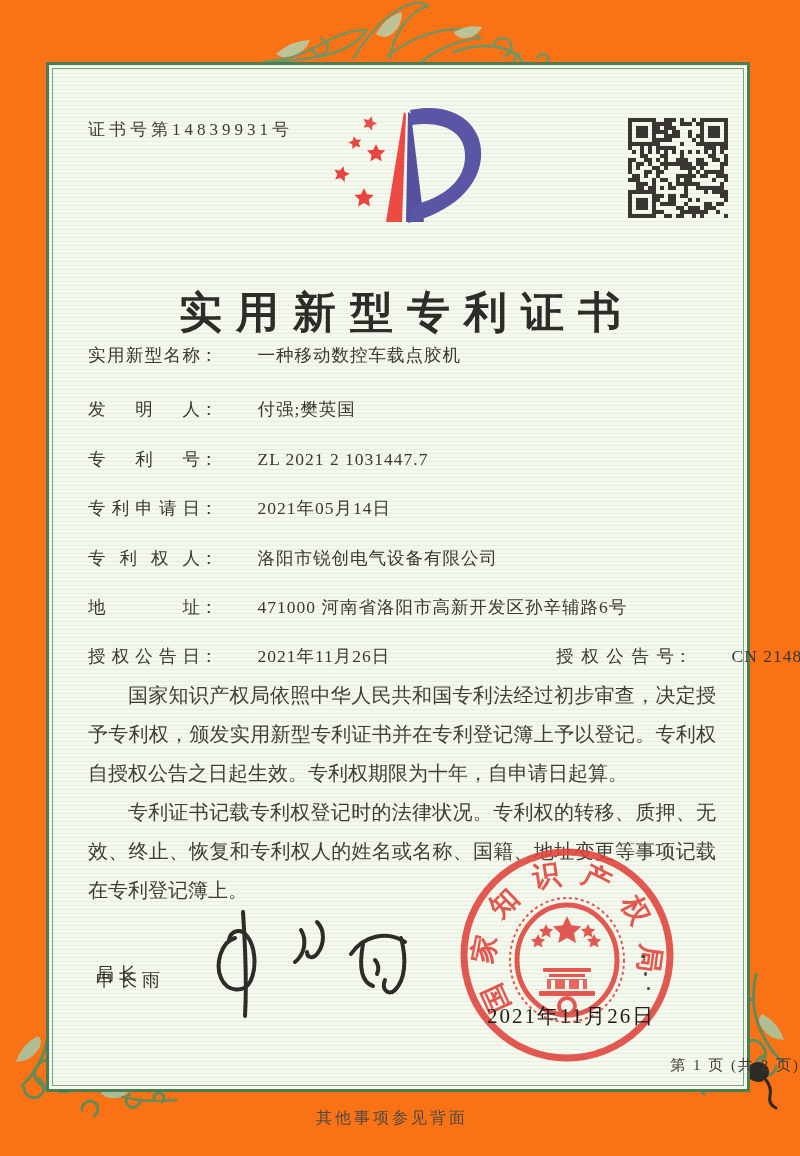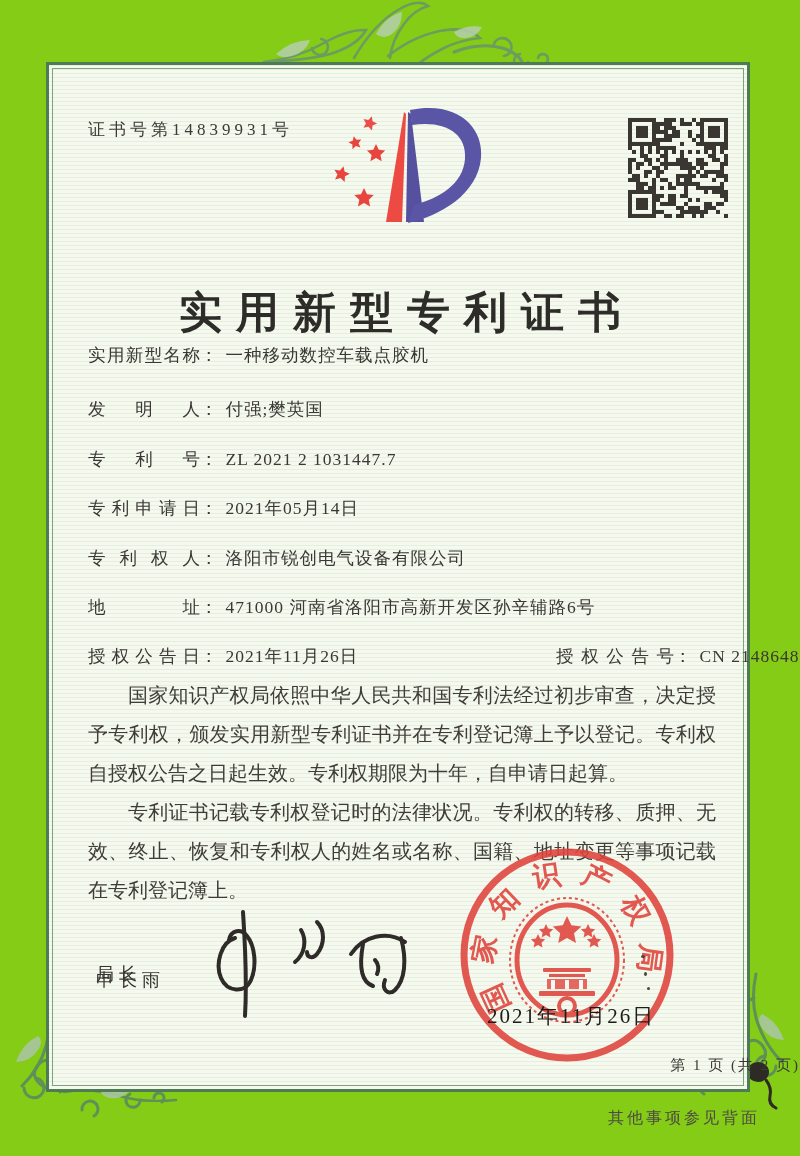--- a/index.html
+++ b/index.html
@@ -6,21 +6,21 @@
   html,body { width: 800px; }
   body {
     font-family: "Liberation Serif", "DejaVu Serif", serif;
     background: #ffffff;
     color: #33302d;
   }
   .page {
     position: relative;
     width: 800px;
     height: 1156px;
-    background: #84cc16;
+    background: #f97316;
     overflow: hidden;
   }
   
   .frame {
     position: absolute;
     left: 46px; top: 62px;
     width: 704px; height: 1030px;
     border: 3px solid #4d7c53;
     background:
       repeating-linear-gradient(180deg,
@@ -57,21 +57,21 @@
   }
   .field-row { position: absolute; left: 88px; font-size: 17.5px; color: #3a3734; white-space: nowrap; }
   .field-label {
     display: inline-block;
     width: 112px;
     text-align: justify;
     text-align-last: justify;
     vertical-align: bottom;
   }
   .field-colon { display: inline-block; margin-right: 8px; }
-  .field-value { letter-spacing: 1px; }
+  .field-value { letter-spacing: 1px; margin-left: 32px; }
   .grant-no-group { position: absolute; left: 468px; top: 0; }
   .body-text {
     position: absolute;
     left: 88px; top: 676px; width: 628px;
     font-size: 20px;
     line-height: 1.95;
     color: #403c38;
     text-align: justify;
   }
   .body-text p { text-indent: 2em; }
@@ -88,22 +88,22 @@
   .page-footer {
     position: absolute;
     left: 0; top: 1056px; width: 800px;
     text-align: right;
     font-size: 15px;
     color: #3c3936;
     letter-spacing: 2px;
   }
   .back-note {
     position: absolute;
-    left: 0; top: 1108px; width: 760px;
-    text-align: right;
+    left: 12px; top: 1108px; width: 760px;
+    text-align: center;
     font-size: 16px;
     letter-spacing: 3px;
     color: #4d4a45;
   }
   .ornament { position: absolute; pointer-events: none; }
   .ink-speck { position: absolute; background: #4a443c; border-radius: 50%; }
 </style>
 </head>
 <body>
 

